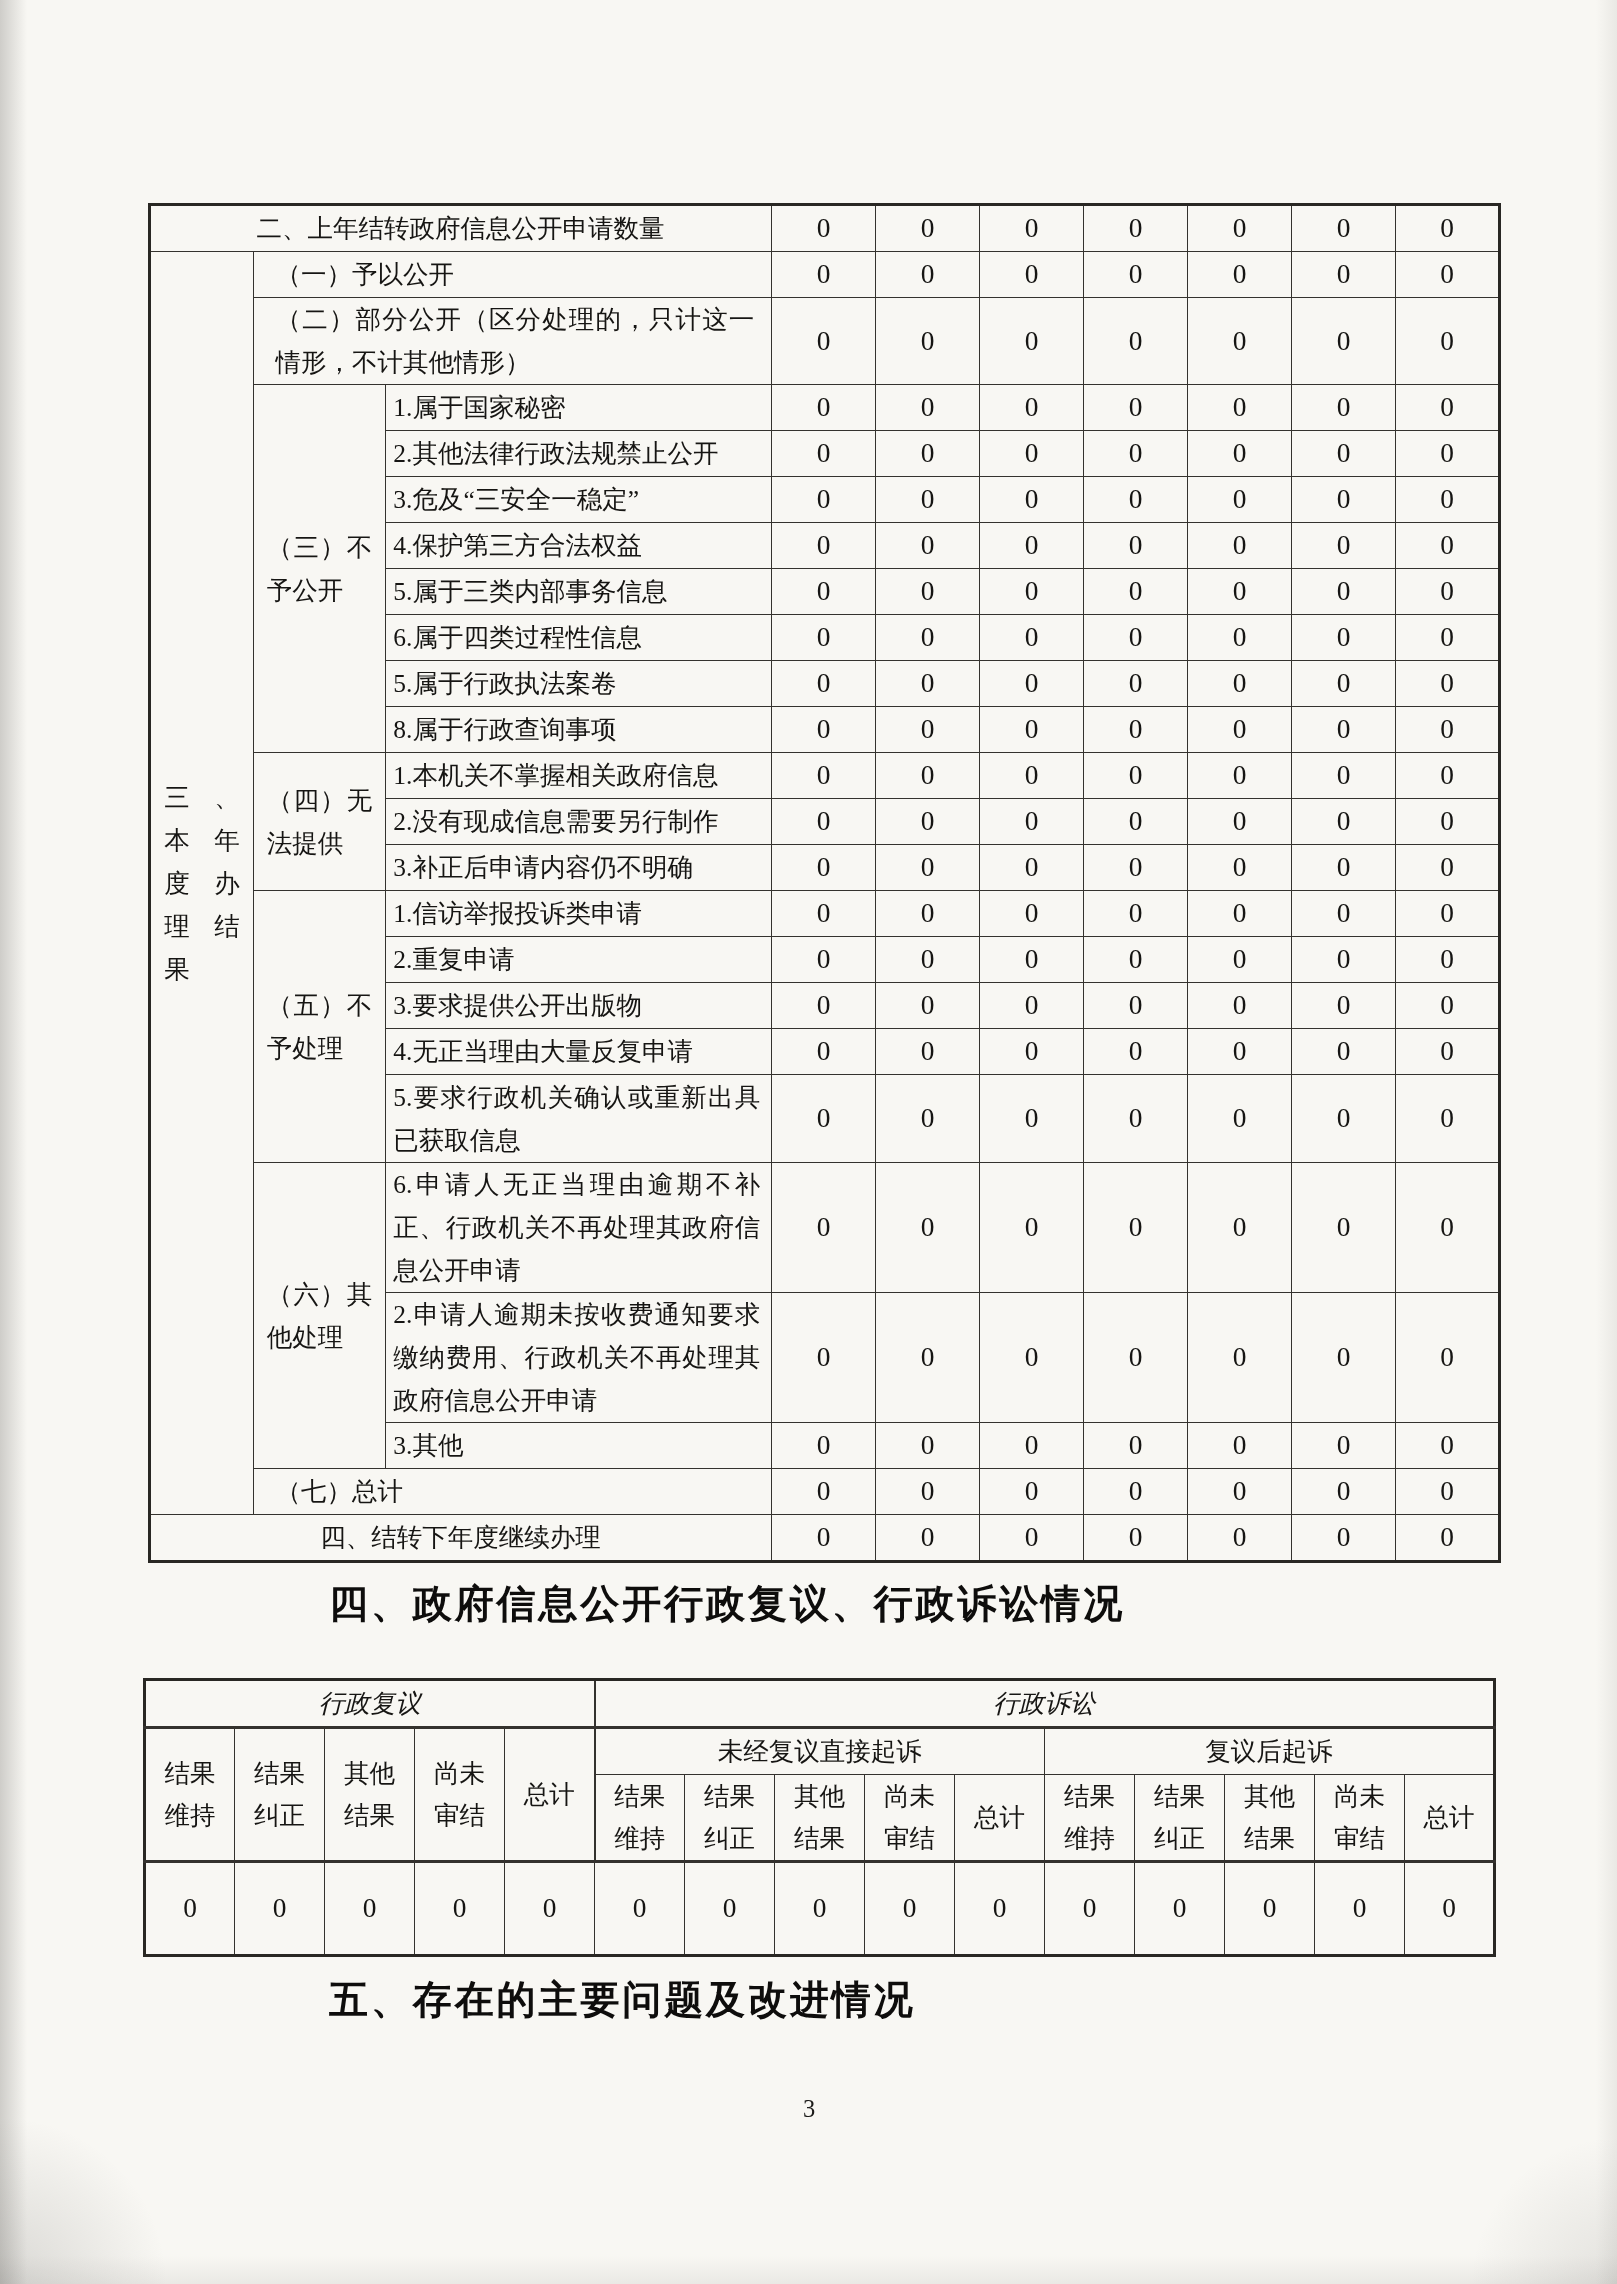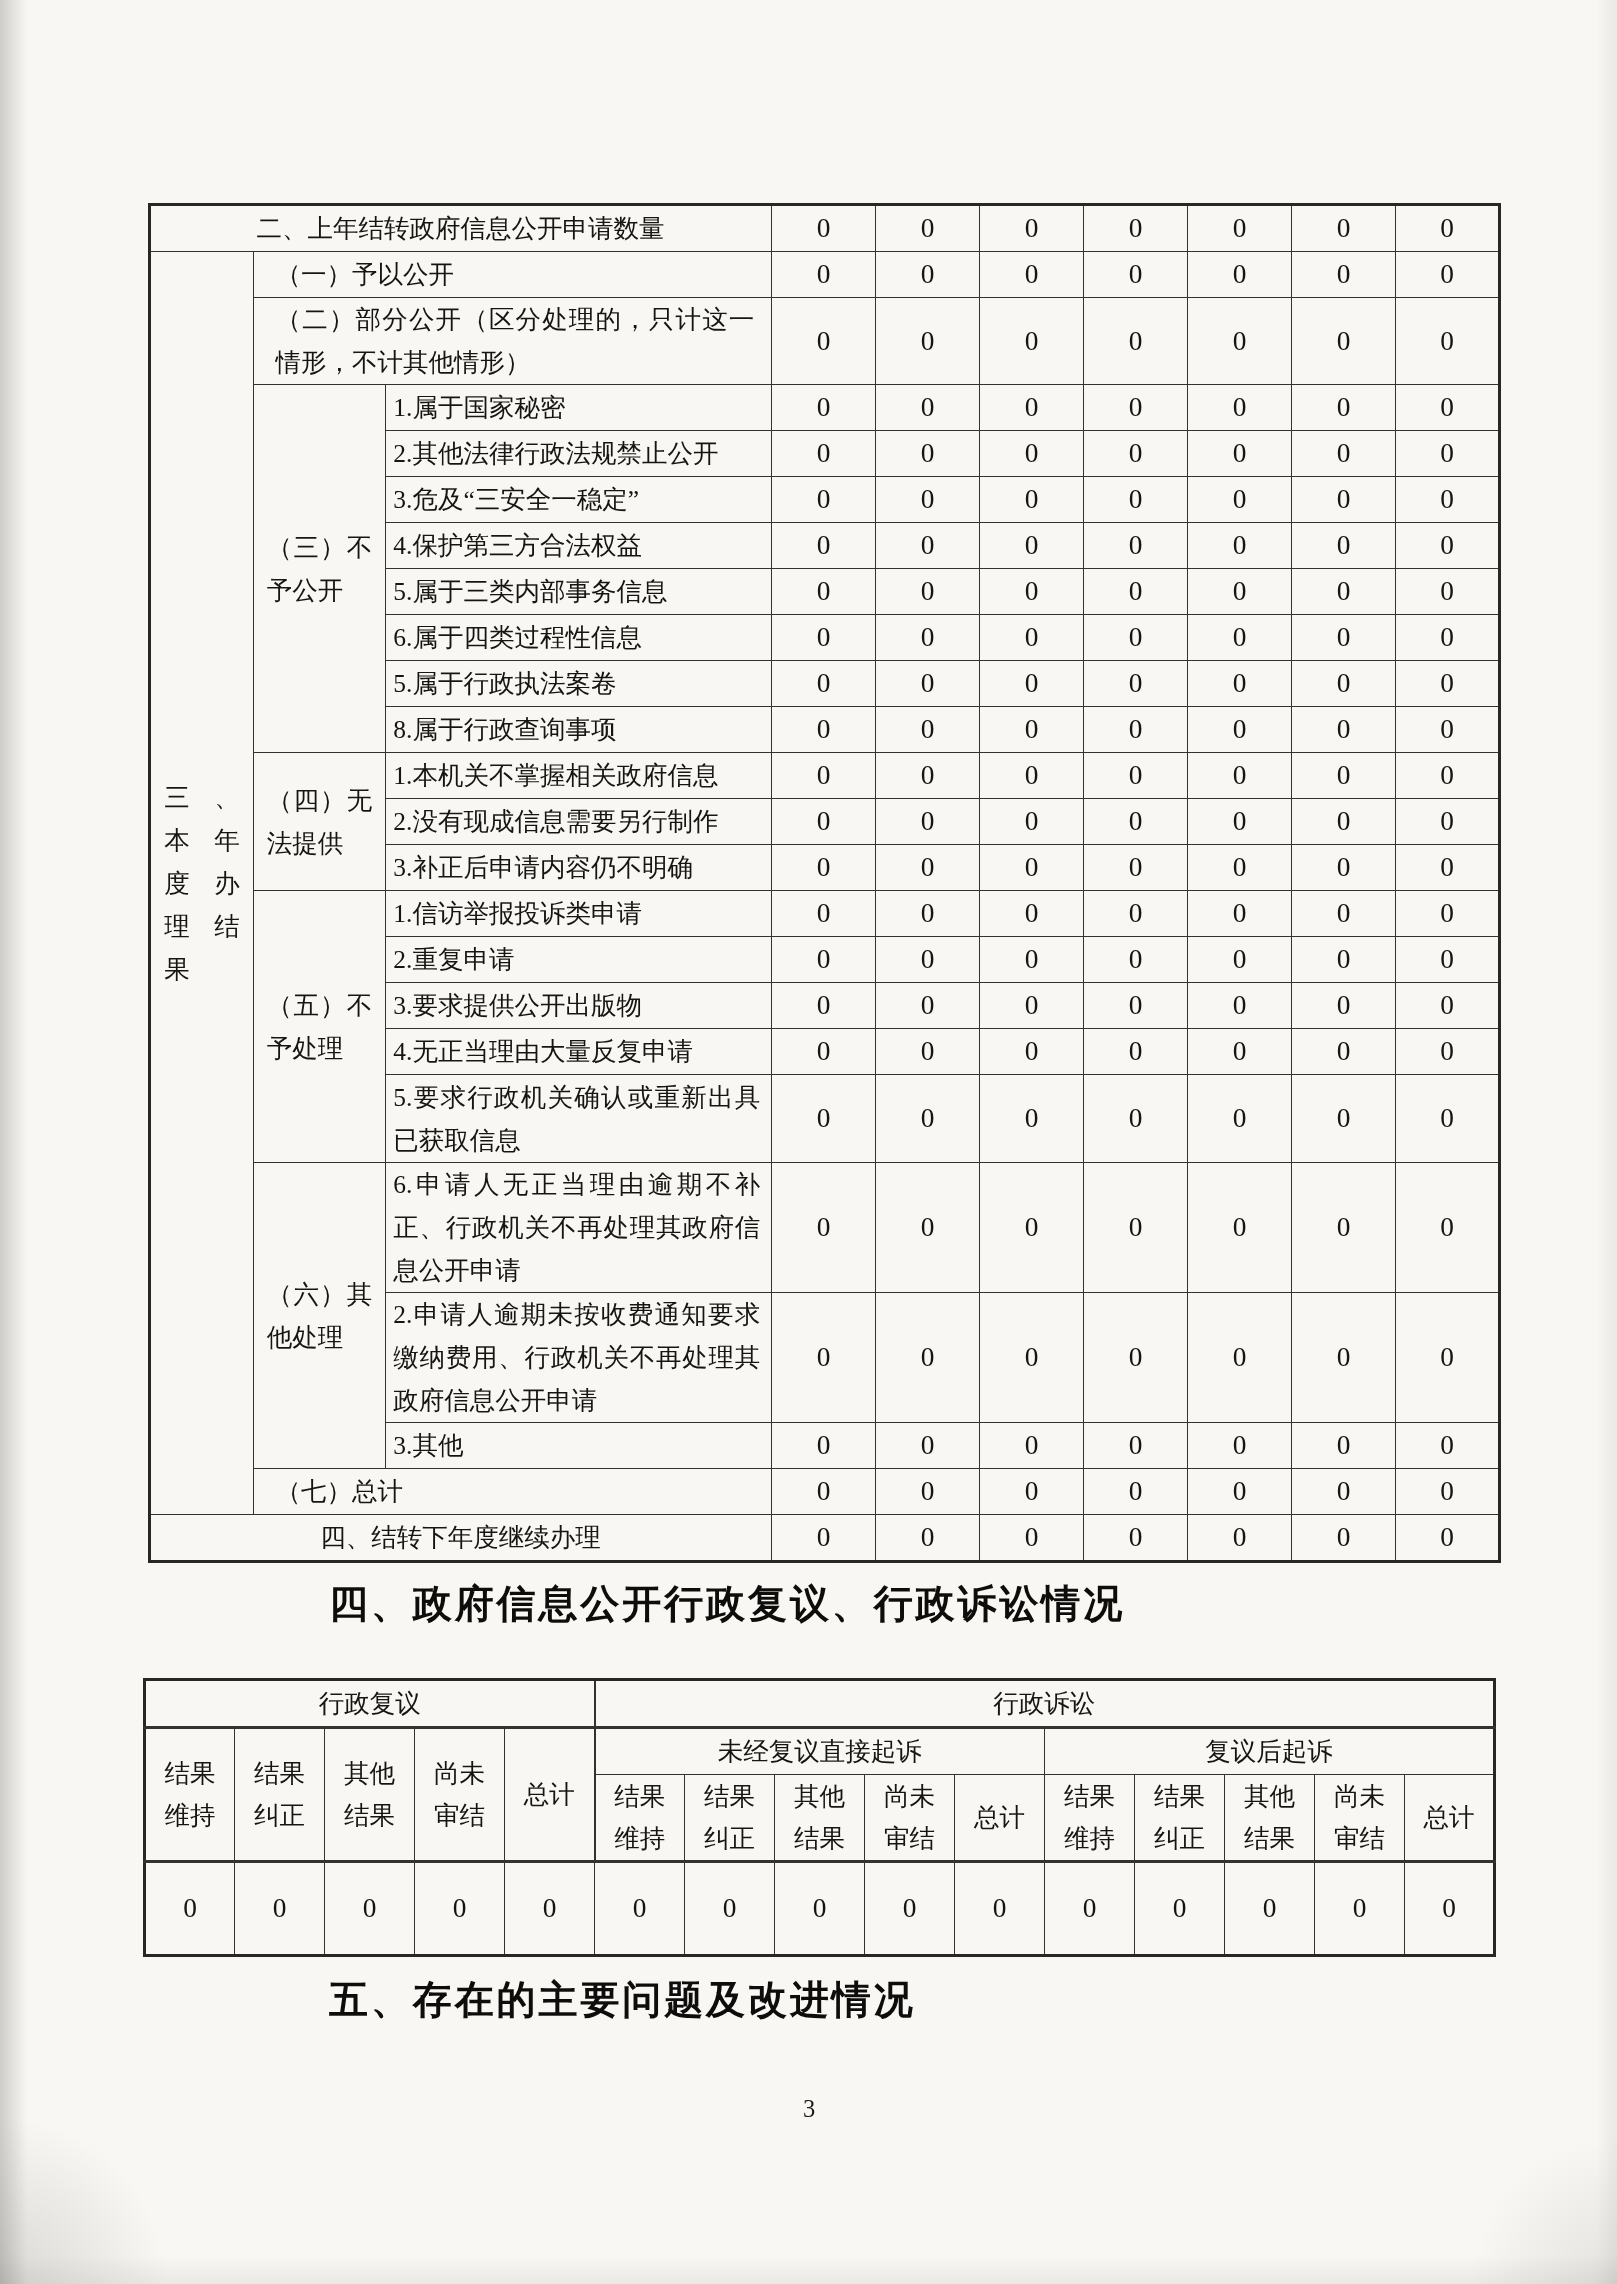--- a/index.html
+++ b/index.html
@@ -51,21 +51,21 @@
   tr.h179 { height:88px; }
   tr.h262 { height:128px; }
   tr.h96  { height:47px; }
   tr.h177 { height:87px; }
   tr.h191 { height:94px; }
 
   
   #t2 { left:143px; top:1678px; width:1345px; border:3.4px solid #292723; }
   #t2 td { text-align:center; }
   #t2 td.gh { font-size:25.5px; }
-  #t2 tr.r1 td { border-bottom-width:3.4px; }
+  #t2 tr.r1 td { border-bottom-width:3.4px;font-style:italic; }
   #t2 td.colhead { padding:0 7.8px; line-height:42px; }
   #t2 tr.data td { border-top-width:3.4px; font-size:27.4px; }
   #t2 td.thickL { border-left-width:2.9px; }
 
   
   .heading {
     position:absolute; left:329px;
     font-family:"Liberation Sans", sans-serif;
     font-weight:700; font-size:39px; letter-spacing:2.9px;
     color:#0e0d0c; white-space:nowrap;

